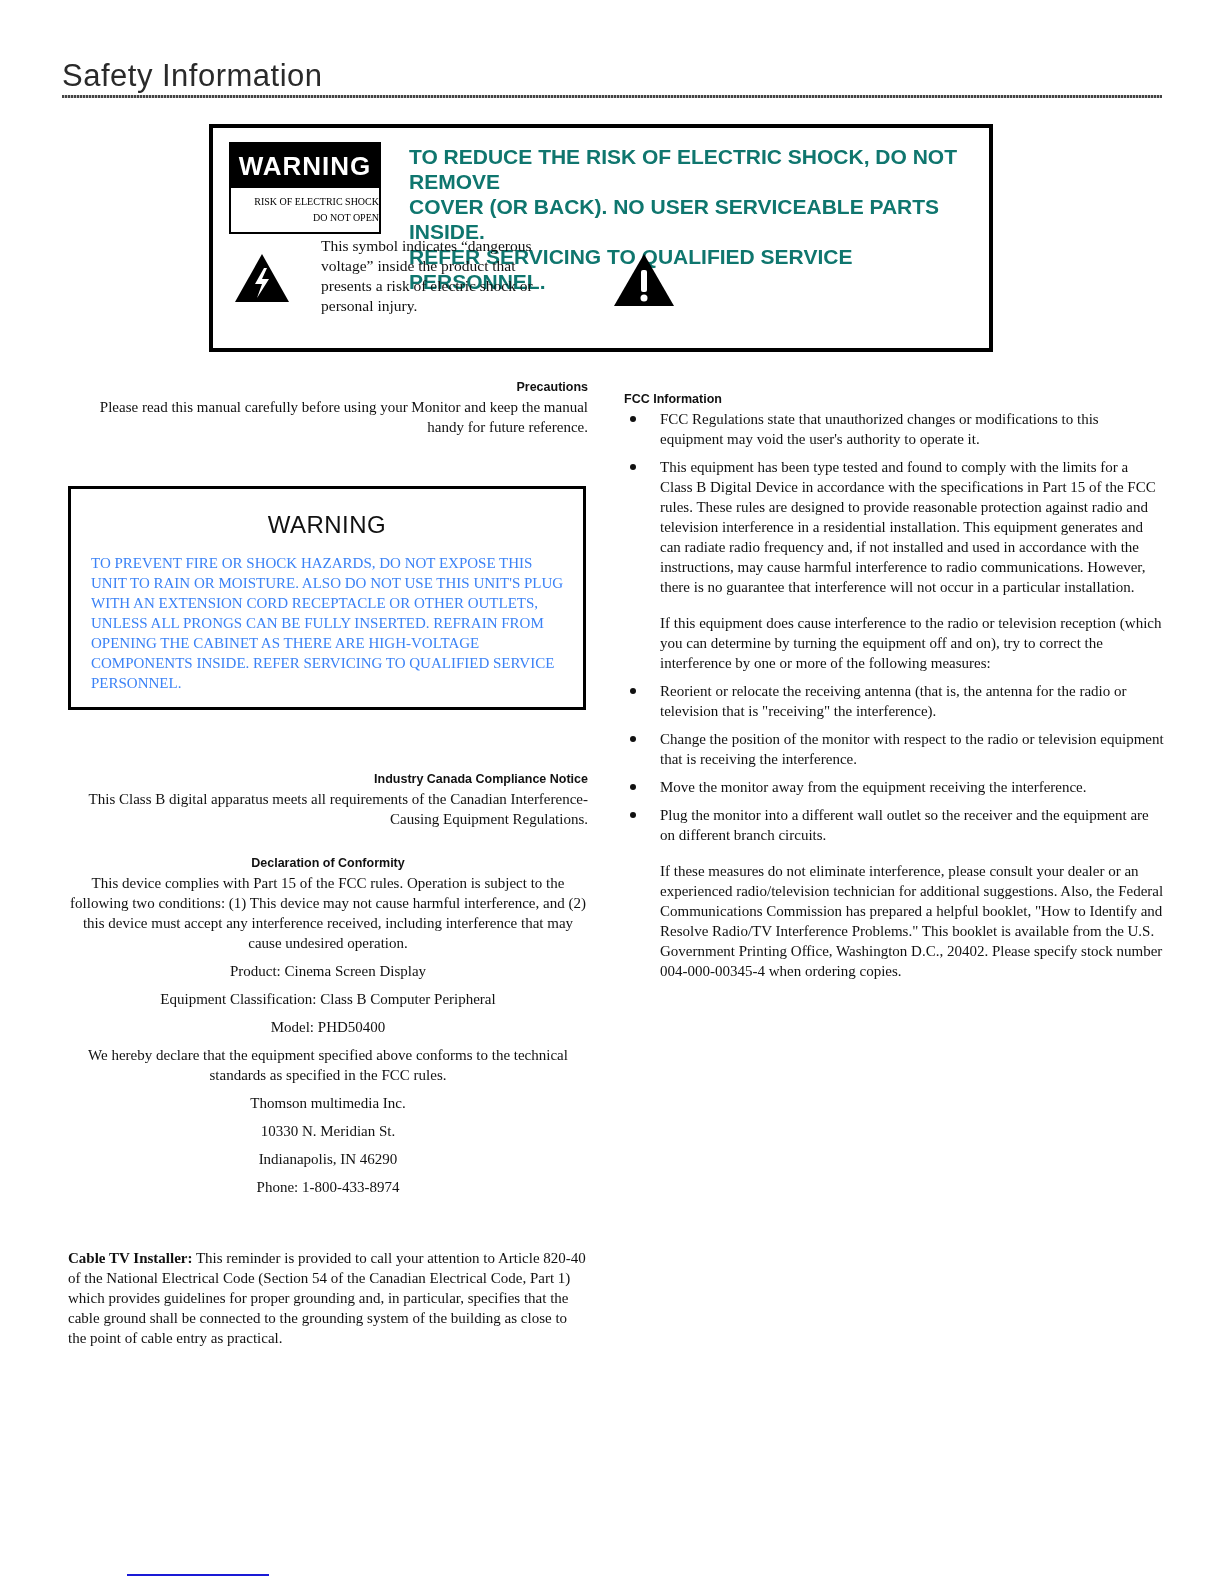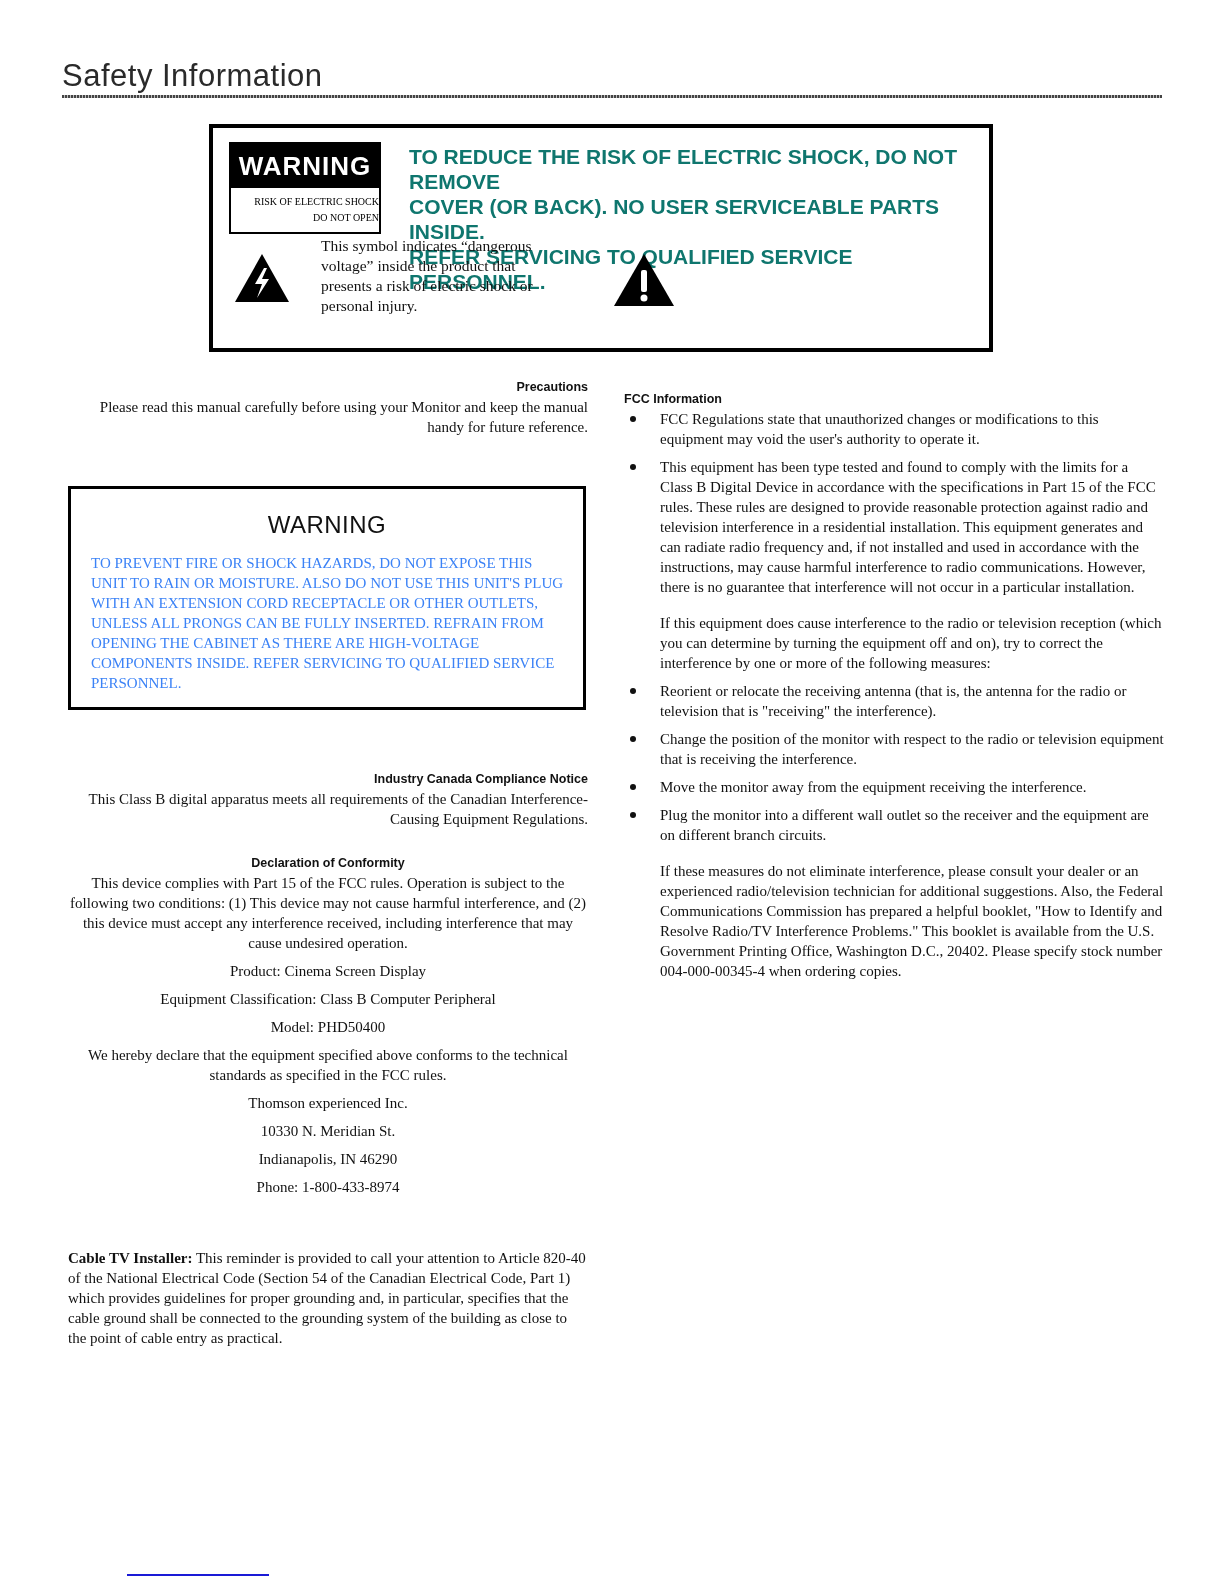--- a/index.html
+++ b/index.html
@@ -93,21 +93,21 @@
   <p class="body-text">This Class B digital apparatus meets all requirements of the Canadian Interference-Causing Equipment Regulations.</p>
 </div>
 
 <div class="col left-col" style="top: 856px; text-align: center;">
   <div class="section-heading">Declaration of Conformity</div>
   <p class="body-text">This device complies with Part 15 of the FCC rules. Operation is subject to the following two conditions: (1) This device may not cause harmful interference, and (2) this device must accept any interference received, including interference that may cause undesired operation.</p>
   <p class="body-text" style="margin-top:8px;">Product: Cinema Screen Display</p>
   <p class="body-text" style="margin-top:8px;">Equipment Classification: Class B Computer Peripheral</p>
   <p class="body-text" style="margin-top:8px;">Model: PHD50400</p>
   <p class="body-text" style="margin-top:8px;">We hereby declare that the equipment specified above conforms to the technical standards as specified in the FCC rules.</p>
-  <p class="body-text" style="margin-top:8px;">Thomson experienced Inc.</p>
+  <p class="body-text" style="margin-top:8px;">Thomson multimedia Inc.</p>
   <p class="body-text" style="margin-top:8px;">10330 N. Meridian St.</p>
   <p class="body-text" style="margin-top:8px;">Indianapolis, IN  46290</p>
   <p class="body-text" style="margin-top:8px;">Phone: 1-800-433-8974</p>
 </div>
 
 <div class="col left-col" style="top: 1248px;">
   <p class="body-text"><b>Cable TV Installer:</b><span> This reminder is provided to call your attention to Article 820-40 of the National Electrical Code (Section 54 of the Canadian Electrical Code, Part 1) which provides guidelines for proper grounding and, in particular, specifies that the cable ground shall be connected to the grounding system of the building as close to the point of cable entry as practical.</span></p>
 </div>
 
 <div class="col right-col" style="top: 392px;">

